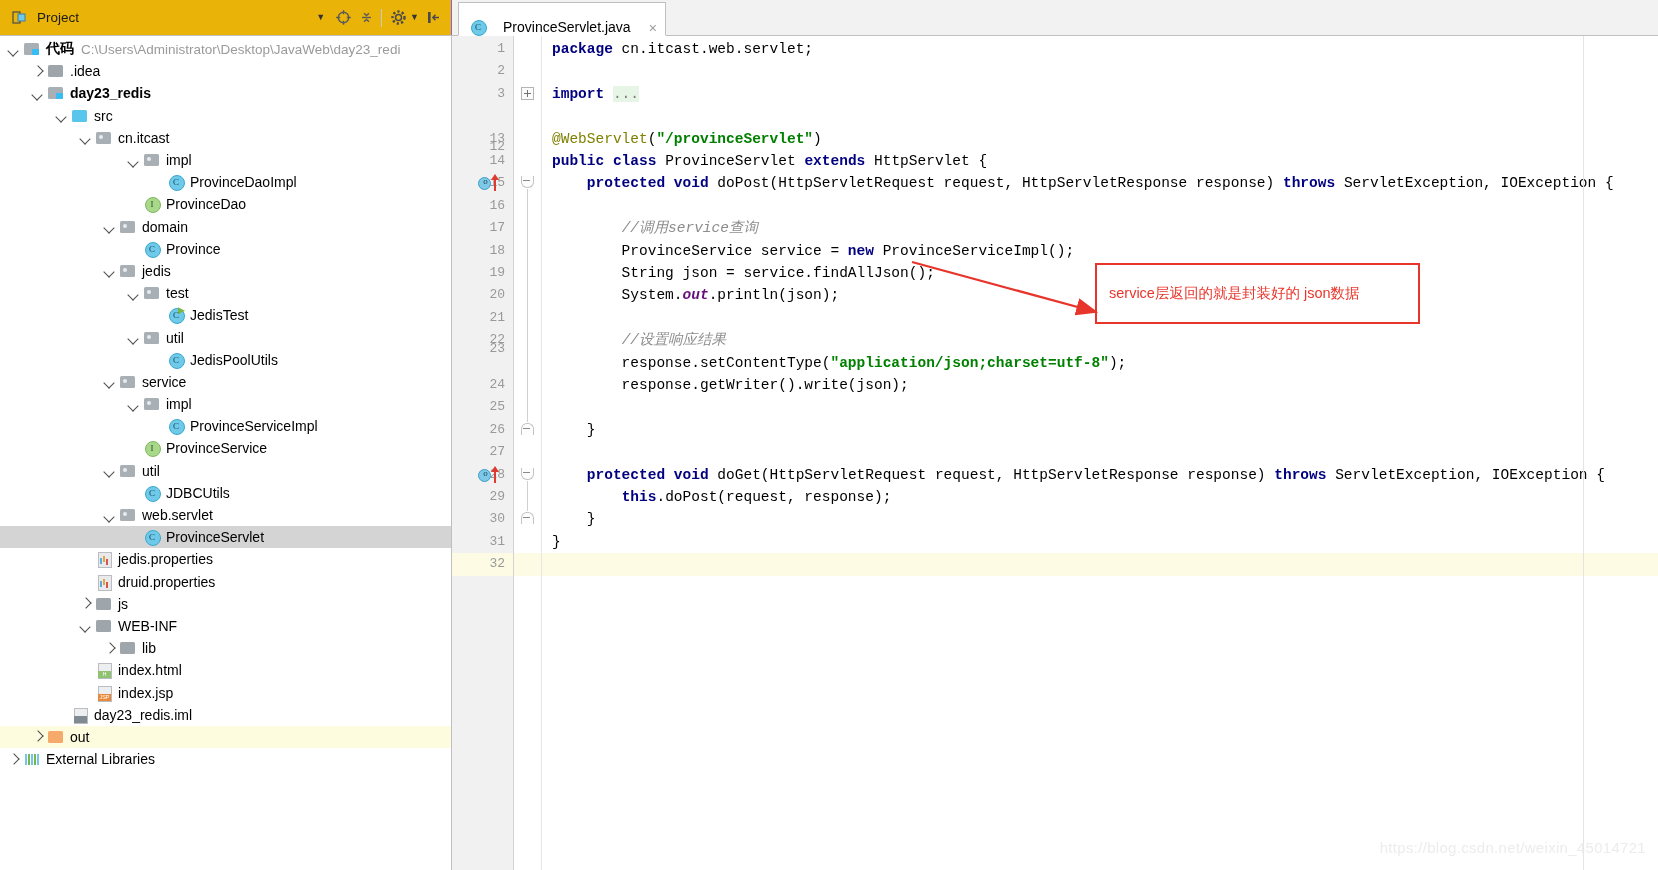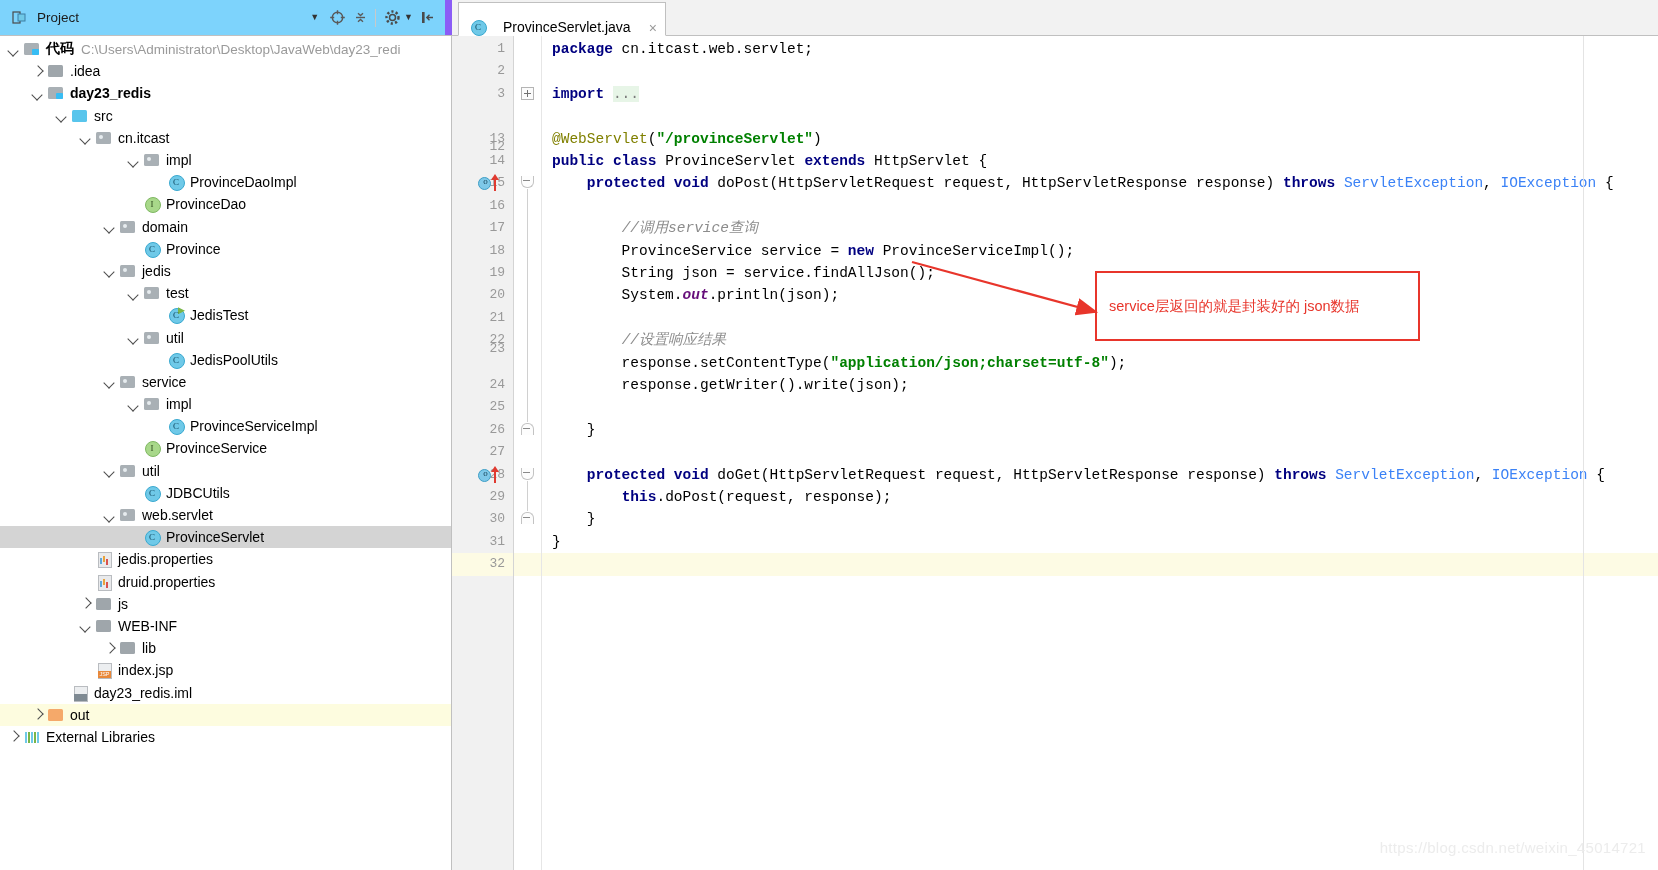--- a/index.html
+++ b/index.html
@@ -25,22 +25,22 @@
     flex: 0 0 36px;
     background: #f2f2f2;
     border-bottom: 1px solid #c0c0c0;
   }
   .tool-header {
     width: 452px;
     flex: 0 0 452px;
     display: flex;
     align-items: center;
     padding: 0 6px 0 7px;
-    background: #7dd3fc;
-    border-right: 7px solid #8b5cf6;
+    background: #eab308;
+    border-right: 1px solid #8b5cf6;
     position: relative;
   }
   .tool-title {
     font-size: 13.5px;
     color: #1a1a1a;
     margin-left: 7px;
   }
   .tool-caret {
     margin-left: auto;
     margin-right: 6px;
@@ -297,21 +297,21 @@
     position: absolute;
     left: 0; right: 0;
     height: 22.4px;
     background: #fdfbe4;
   }
   .kw      { color: #000080; font-weight: bold; }
   .str     { color: #008000; font-weight: bold; }
   .anno    { color: #808000; }
   .cmt     { color: #8c8c8c; font-style: italic; }
   .stat    { color: #660e7a; font-style: italic; font-weight: bold; }
-  .dim     { color: #3b82f6; }
+  .dim     { color: #000000; }
   .plain   { color: #000000; }
   .fold-ph {
     background: #e7f5e7;
     color: #7a7a7a;
   }
   
   .fmark {
     position: absolute;
     left: 7px;
     width: 13px; height: 13px;
@@ -634,20 +634,28 @@
           <span style="width: 79px; flex: 0 0 79px;"></span>
           <span class="arrow down"></span>
           <span class="ico folder"></span>
           <span>WEB-INF</span>
         </div>
         <div class="row">
           <span style="width: 103px; flex: 0 0 103px;"></span>
           <span class="arrow right"></span>
           <span class="ico folder"></span>
           <span>lib</span>
+        </div>
+        <div class="row">
+          <span style="width: 79px; flex: 0 0 79px;"></span>
+          <span class="arrow "></span>
+          <span class="ico doc">
+            <span class="badge h">H</span>
+          </span>
+          <span>index.html</span>
         </div>
         <div class="row">
           <span style="width: 79px; flex: 0 0 79px;"></span>
           <span class="arrow "></span>
           <span class="ico doc">
             <span class="badge jsp">JSP</span>
           </span>
           <span>index.jsp</span>
         </div>
         <div class="row">
@@ -718,21 +726,21 @@
           <div class="fmark tri" style="top: 431.6px;"></div>
           <div class="fmark tri up" style="top: 476.4px;"></div>
           <div class="foldline" style="top: 153.4px; height: 232.4px; left: 13px;"></div>
           <div class="foldline" style="top: 444.6px; height: 30.8px; left: 13px;"></div>
         </div>
       <div class="code" id="code"><div class="caretline" style="top: 517.2px;"></div><div class="cl" style="top: 2px;"><span class="kw">package</span> cn.itcast.web.servlet;</div><div class="cl" style="top: 24.4px;"></div><div class="cl" style="top: 46.8px;"><span class="kw">import</span> <span class="fold-ph">...</span></div><div class="cl" style="top: 69.2px;"></div><div class="cl" style="top: 91.6px;"><span class="anno">@WebServlet</span><span class="plain">(</span><span class="str">"/provinceServlet"</span><span class="plain">)</span></div><div class="cl" style="top: 114px;"><span class="kw">public</span> <span class="kw">class</span> ProvinceServlet <span class="kw">extends</span> HttpServlet {</div><div class="cl" style="top: 136.4px;">    <span class="kw">protected</span> <span class="kw">void</span> doPost(HttpServletRequest request, HttpServletResponse response) <span class="kw">throws</span> <span class="dim">ServletException</span>, <span class="dim">IOException</span> {</div><div class="cl" style="top: 158.8px;"></div><div class="cl" style="top: 181.2px;">        <span class="cmt">//调用service查询</span></div><div class="cl" style="top: 203.6px;">        ProvinceService service = <span class="kw">new</span> ProvinceServiceImpl();</div><div class="cl" style="top: 226px;">        String json = service.findAllJson();</div><div class="cl" style="top: 248.4px;">        System.<span class="stat">out</span>.println(json);</div><div class="cl" style="top: 270.8px;"></div><div class="cl" style="top: 293.2px;">        <span class="cmt">//设置响应结果</span></div><div class="cl" style="top: 315.6px;">        response.setContentType(<span class="str">"application/json;charset=utf-8"</span>);</div><div class="cl" style="top: 338px;">        response.getWriter().write(json);</div><div class="cl" style="top: 360.4px;"></div><div class="cl" style="top: 382.8px;">    }</div><div class="cl" style="top: 405.2px;"></div><div class="cl" style="top: 427.6px;">    <span class="kw">protected</span> <span class="kw">void</span> doGet(HttpServletRequest request, HttpServletResponse response) <span class="kw">throws</span> <span class="dim">ServletException</span>, <span class="dim">IOException</span> {</div><div class="cl" style="top: 450px;">        <span class="kw">this</span>.doPost(request, response);</div><div class="cl" style="top: 472.4px;">    }</div><div class="cl" style="top: 494.8px;">}</div><div class="cl" style="top: 517.2px;"></div></div>
       <div class="scrollmark" style="right:74px;"></div>
     </div>
   </div>
 
-  <div class="annobox" style="left:1095px; top:271px; width:325px; height:70px;">
+  <div class="annobox" style="left:1095px; top:263px; width:325px; height:61px;">
     <span>service层返回的就是封装好的 json数据</span>
   </div>
   <svg class="annoarrow" style="left:900px; top:250px; width:210px; height:80px;">
     <defs>
       <marker id="ah" markerWidth="10" markerHeight="8" refX="9" refY="4" orient="auto">
         <polygon points="0 0, 10 4, 0 8" fill="#e8352b"></polygon>
       </marker>
     </defs>
     <line x1="196" y1="62" x2="12" y2="12" stroke="#e8352b" stroke-width="2.2" marker-end="url(#ah)" transform="rotate(180 104 37)"></line>
   </svg>

